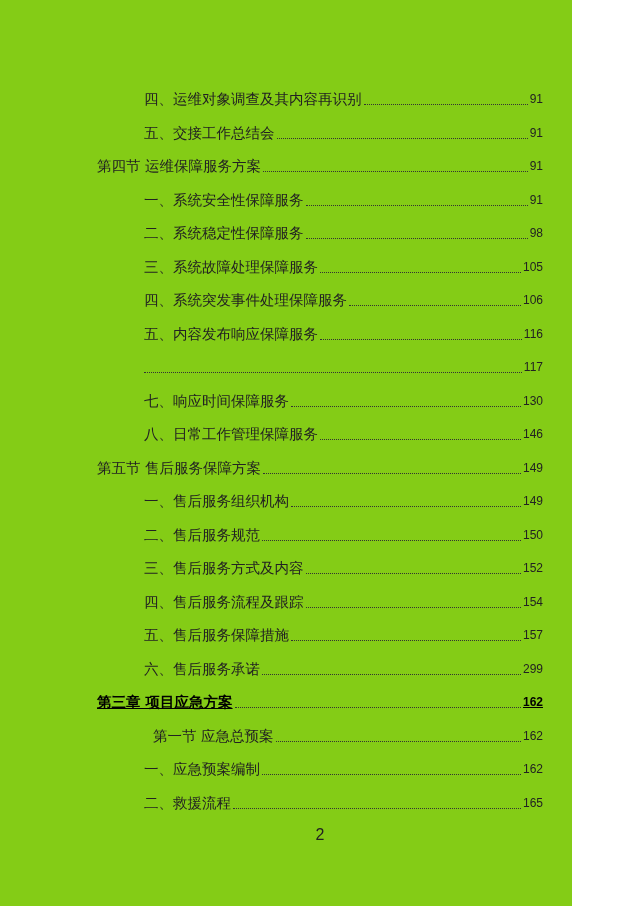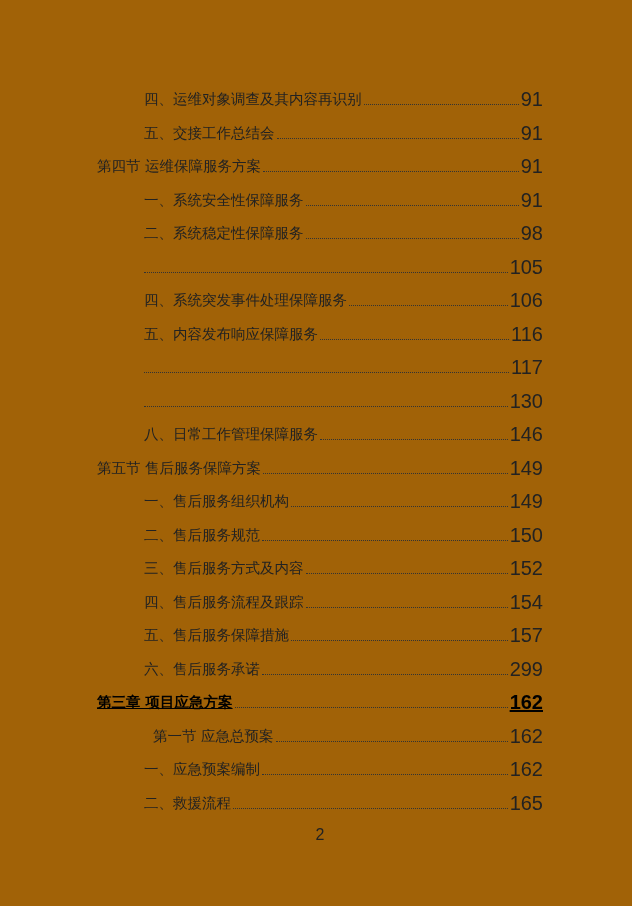--- a/index.html
+++ b/index.html
@@ -1,30 +1,30 @@
 <!DOCTYPE html>
 <html><head>
 <meta charset="utf-8">
 <style>
   html, body { margin: 0; padding: 0; background: #ffffff; }
   body { width: 640px; height: 906px; position: relative; overflow: hidden;
          font-family: "DejaVu Serif", "Liberation Serif", serif; color: #222; }
-  .page { position: absolute; left: 0; top: 0; width: 632px; height: 906px; background: #a16207; }
+  .page { position: absolute; left: 0; top: 0; width: 552px; height: 906px; background: #84cc16; padding-left: 20px; }
   .toc { position: absolute; left: 0; top: 80px; width: 640px; }
   .row { position: absolute; height: 24px; display: flex; align-items: flex-end;
          font-size: 14.5px; line-height: 20px; white-space: nowrap; right: 97px; }
   .row.l1 { left: 97px; justify-content: center; }
   .row.l2 { left: 121px; margin-left: 32px; }
   .row.l3 { left: 144px; }
   .row .title { flex: 0 0 auto; padding-right: 2px; }
   .row .leader { flex: 1 1 auto; overflow: hidden; height: 20px; position: relative; }
   .row .leader::after { content: ""; position: absolute; left: 0; right: 0; bottom: 4px;
          border-bottom: 1.6px dotted #333; }
   .row .page-num { flex: 0 0 auto; padding-left: 2px;
-         font-family: "Liberation Sans", "DejaVu Sans", sans-serif; font-size: 20px; }
+         font-family: "Liberation Sans", "DejaVu Sans", sans-serif; font-size: 12px; }
   .row.chapter { font-weight: bold; color: #000; text-decoration: underline; }
   .row.chapter .title { font-family: "DejaVu Sans", "Liberation Sans", sans-serif; font-size: 14.5px; }
   .footer-num { position: absolute; left: 0; width: 640px; top: 826px; text-align: center;
          font-family: "Liberation Sans", "DejaVu Sans", sans-serif; font-size: 16px; color: #222; }
 </style>
 </head>
 <body>
 
 <div class="page">
   <div class="toc">
@@ -48,38 +48,40 @@
       <span class="title">一、系统安全性保障服务</span>
       <span class="leader"></span>
       <span class="page-num">91</span>
     </div>
     <div class="row l3" style="top:139px">
       <span class="title">二、系统稳定性保障服务</span>
       <span class="leader"></span>
       <span class="page-num">98</span>
     </div>
     <div class="row l3" style="top:173px">
+      <span class="title">三、系统故障处理保障服务</span>
       <span class="leader"></span>
       <span class="page-num">105</span>
     </div>
     <div class="row l3" style="top:206px">
       <span class="title">四、系统突发事件处理保障服务</span>
       <span class="leader"></span>
       <span class="page-num">106</span>
     </div>
     <div class="row l3" style="top:240px">
       <span class="title">五、内容发布响应保障服务</span>
       <span class="leader"></span>
       <span class="page-num">116</span>
     </div>
     <div class="row l3" style="top:273px">
       <span class="leader"></span>
       <span class="page-num">117</span>
     </div>
     <div class="row l3" style="top:307px">
+      <span class="title">七、响应时间保障服务</span>
       <span class="leader"></span>
       <span class="page-num">130</span>
     </div>
     <div class="row l3" style="top:340px">
       <span class="title">八、日常工作管理保障服务</span>
       <span class="leader"></span>
       <span class="page-num">146</span>
     </div>
     <div class="row l1" style="top:374px">
       <span class="title">第五节  售后服务保障方案</span>

